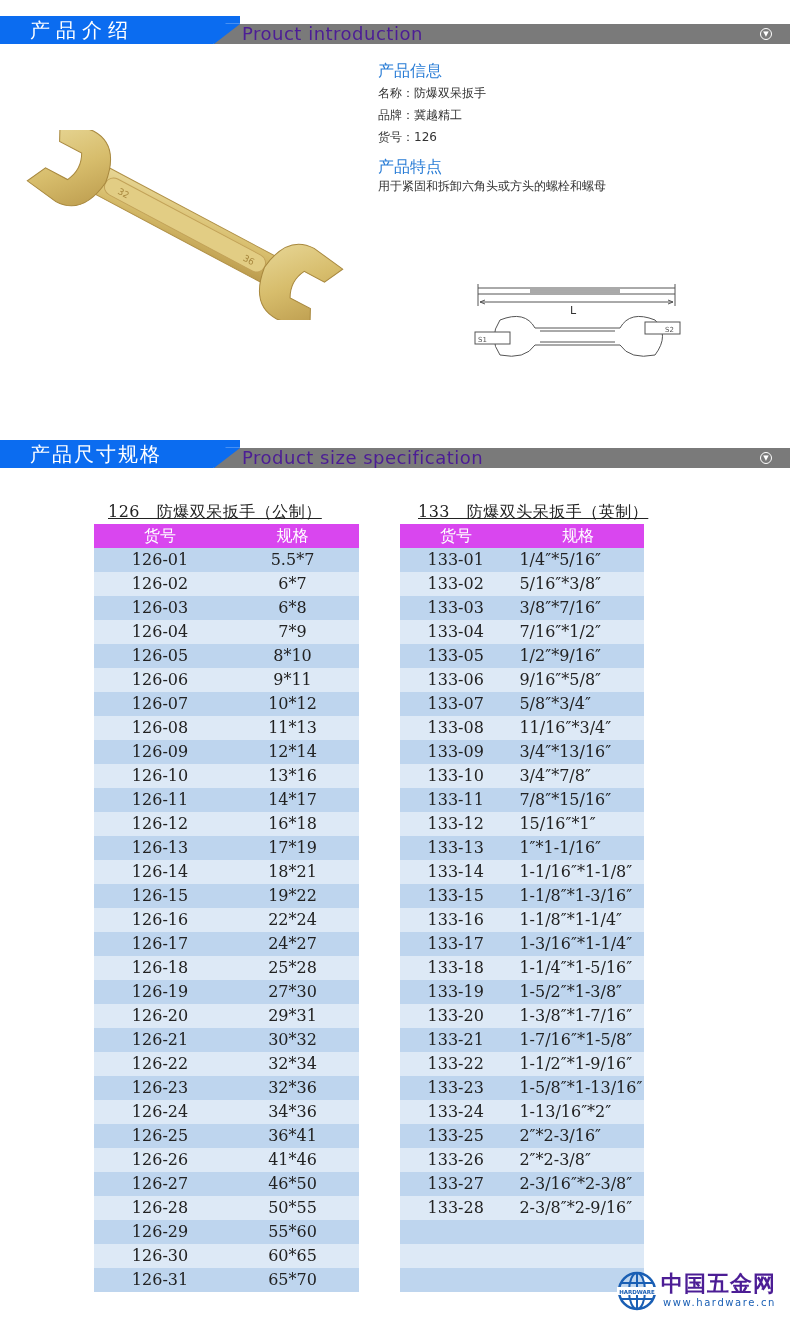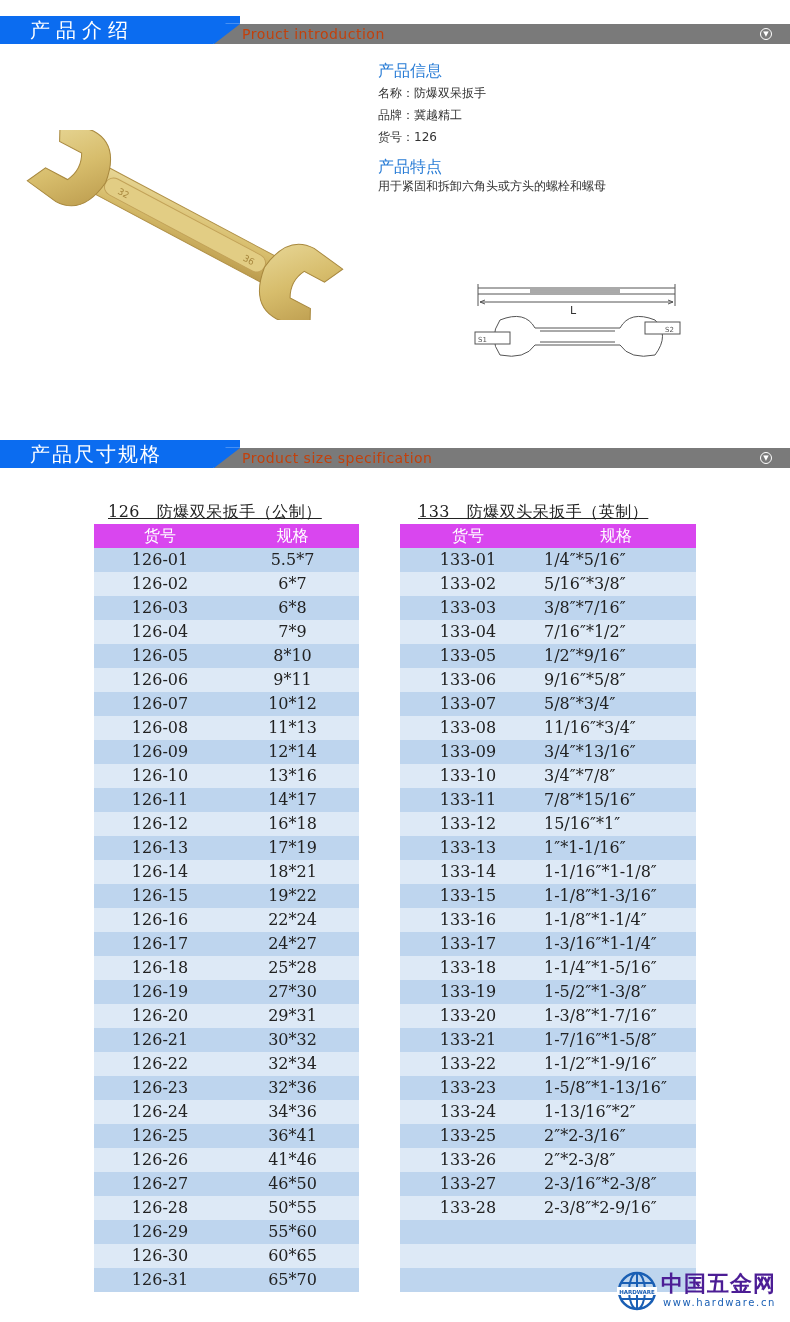--- a/index.html
+++ b/index.html
@@ -6,21 +6,21 @@
   body { width: 790px; height: 1322px; background: #ffffff; position: relative; overflow: hidden; font-family: "DejaVu Sans", sans-serif; }
 
   
   .sec-head { position: absolute; left: 0; width: 790px; height: 30px; }
   .sec-head .gray { position: absolute; left: 214px; top: 8px; right: 0; height: 20px; background: #7a7a7a; }
   .sec-head .blue { position: absolute; left: 0; top: 0; width: 240px; height: 28px; background: #0b6cf0;
     clip-path: polygon(0 0, 100% 0, 100% 28%, 94% 28%, 89% 100%, 0 100%); }
   .sec-head .blue-tail { position: absolute; left: 214px; top: 8px; width: 26px; height: 20px; background: #0b6cf0;
     clip-path: polygon(0 0, 100% 0, 0 100%); }
   .sec-head .cn { position: absolute; left: 30px; top: 1px; color: #ffffff; font-size: 20px; letter-spacing: 6px; line-height: 26px; }
-  .sec-head .en { position: absolute; left: 242px; top: 9px; color: #c2410c; font-size: 14px; line-height: 18px; letter-spacing: 0.5px; }
+  .sec-head .en { position: absolute; left: 242px; top: 9px; color: #4c1d95; font-size: 18px; line-height: 18px; letter-spacing: 0.5px; }
   .sec-head .toggle { position: absolute; right: 18px; top: 12px; width: 12px; height: 12px; border: 1.2px solid #fff; border-radius: 50%;
     color: #fff; font-size: 7px; line-height: 10px; text-align: center; }
 
   
   .info { position: absolute; left: 378px; top: 60px; font-size: 12px; color: #333; }
   .info .h { color: #2a7dd6; font-size: 16px; line-height: 22px; }
   .info .ln { line-height: 22px; }
   .info .gap { height: 8px; }
 
   
@@ -35,21 +35,21 @@
   .tbl .hdr { display: flex; background: #d946ef; color: #fff; height: 24px; line-height: 24px; font-size: 16px; }
   .tbl .row { display: flex; height: 24px; line-height: 24px; font-size: 16px; }
   .tbl .row:nth-child(odd) { background: #bed5ee; }
   .tbl .row:nth-child(even) { background: #dde9f6; }
   .tbl .c1 { text-align: center; }
   .tbl .c2 { text-align: center; }
 
   #t1 { left: 94px; top: 500px; width: 265px; }
   #t1 .c1 { width: 132px; }
   #t1 .c2 { width: 133px; }
-  #t2 { left: 400px; top: 500px; width: 296px; }
+  #t2 { left: 400px; top: 500px; width: 244px; }
   #t2 .c1 { width: 136px; }
   #t2 .c2 { width: 160px; }
   #t2 .row .c2 { text-align: left; padding-left: 8px; }
   #t2 .caption { padding-left: 18px; }
   #t1 .caption { padding-left: 14px; }
 
   
   .logo { position: absolute; left: 617px; top: 1271px; width: 165px; height: 42px; }
   .logo .globe { position: absolute; left: 0; top: 0; width: 40px; height: 40px; }
   .logo .name { position: absolute; left: 44px; top: 0; font-size: 22px; font-weight: bold; color: #4c1d95; letter-spacing: 1px; line-height: 26px; font-family: "DejaVu Sans", sans-serif; }

